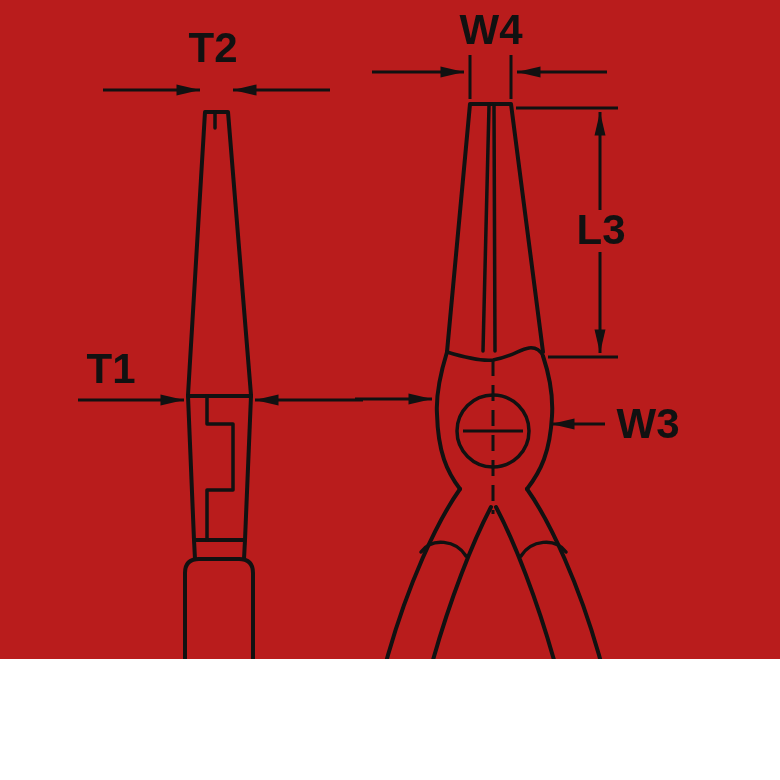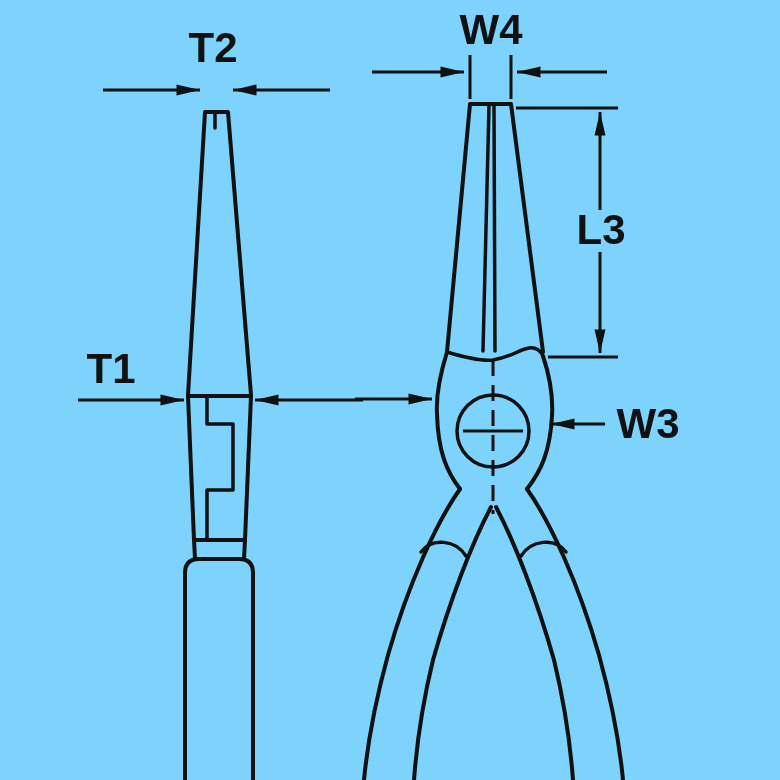--- a/index.html
+++ b/index.html
@@ -1,19 +1,19 @@
 <!DOCTYPE html>
 <html><head>
 <meta charset="utf-8">
 <style>
   html,body{margin:0;padding:0;background:#ffffff;}
   .stage{
     position:relative;
-    width:780px;height:780px;
-    background:#7dd3fc;
+    width:780px;height:659px;
+    background:#b91c1c;
     overflow:hidden;
     font-family:"Liberation Sans",sans-serif;
   }
   svg{display:block;}
   .outline{stroke:#111111;stroke-width:4;fill:none;stroke-linejoin:round;stroke-linecap:round;}
   .thin{stroke-width:3.5;}
   .dim{stroke:#111111;stroke-width:3;fill:none;stroke-linecap:butt;}
   .center{stroke:#111111;stroke-width:3;fill:none;stroke-dasharray:16 9;}
   .dimlabel{
     font-family:"Liberation Sans",sans-serif;

